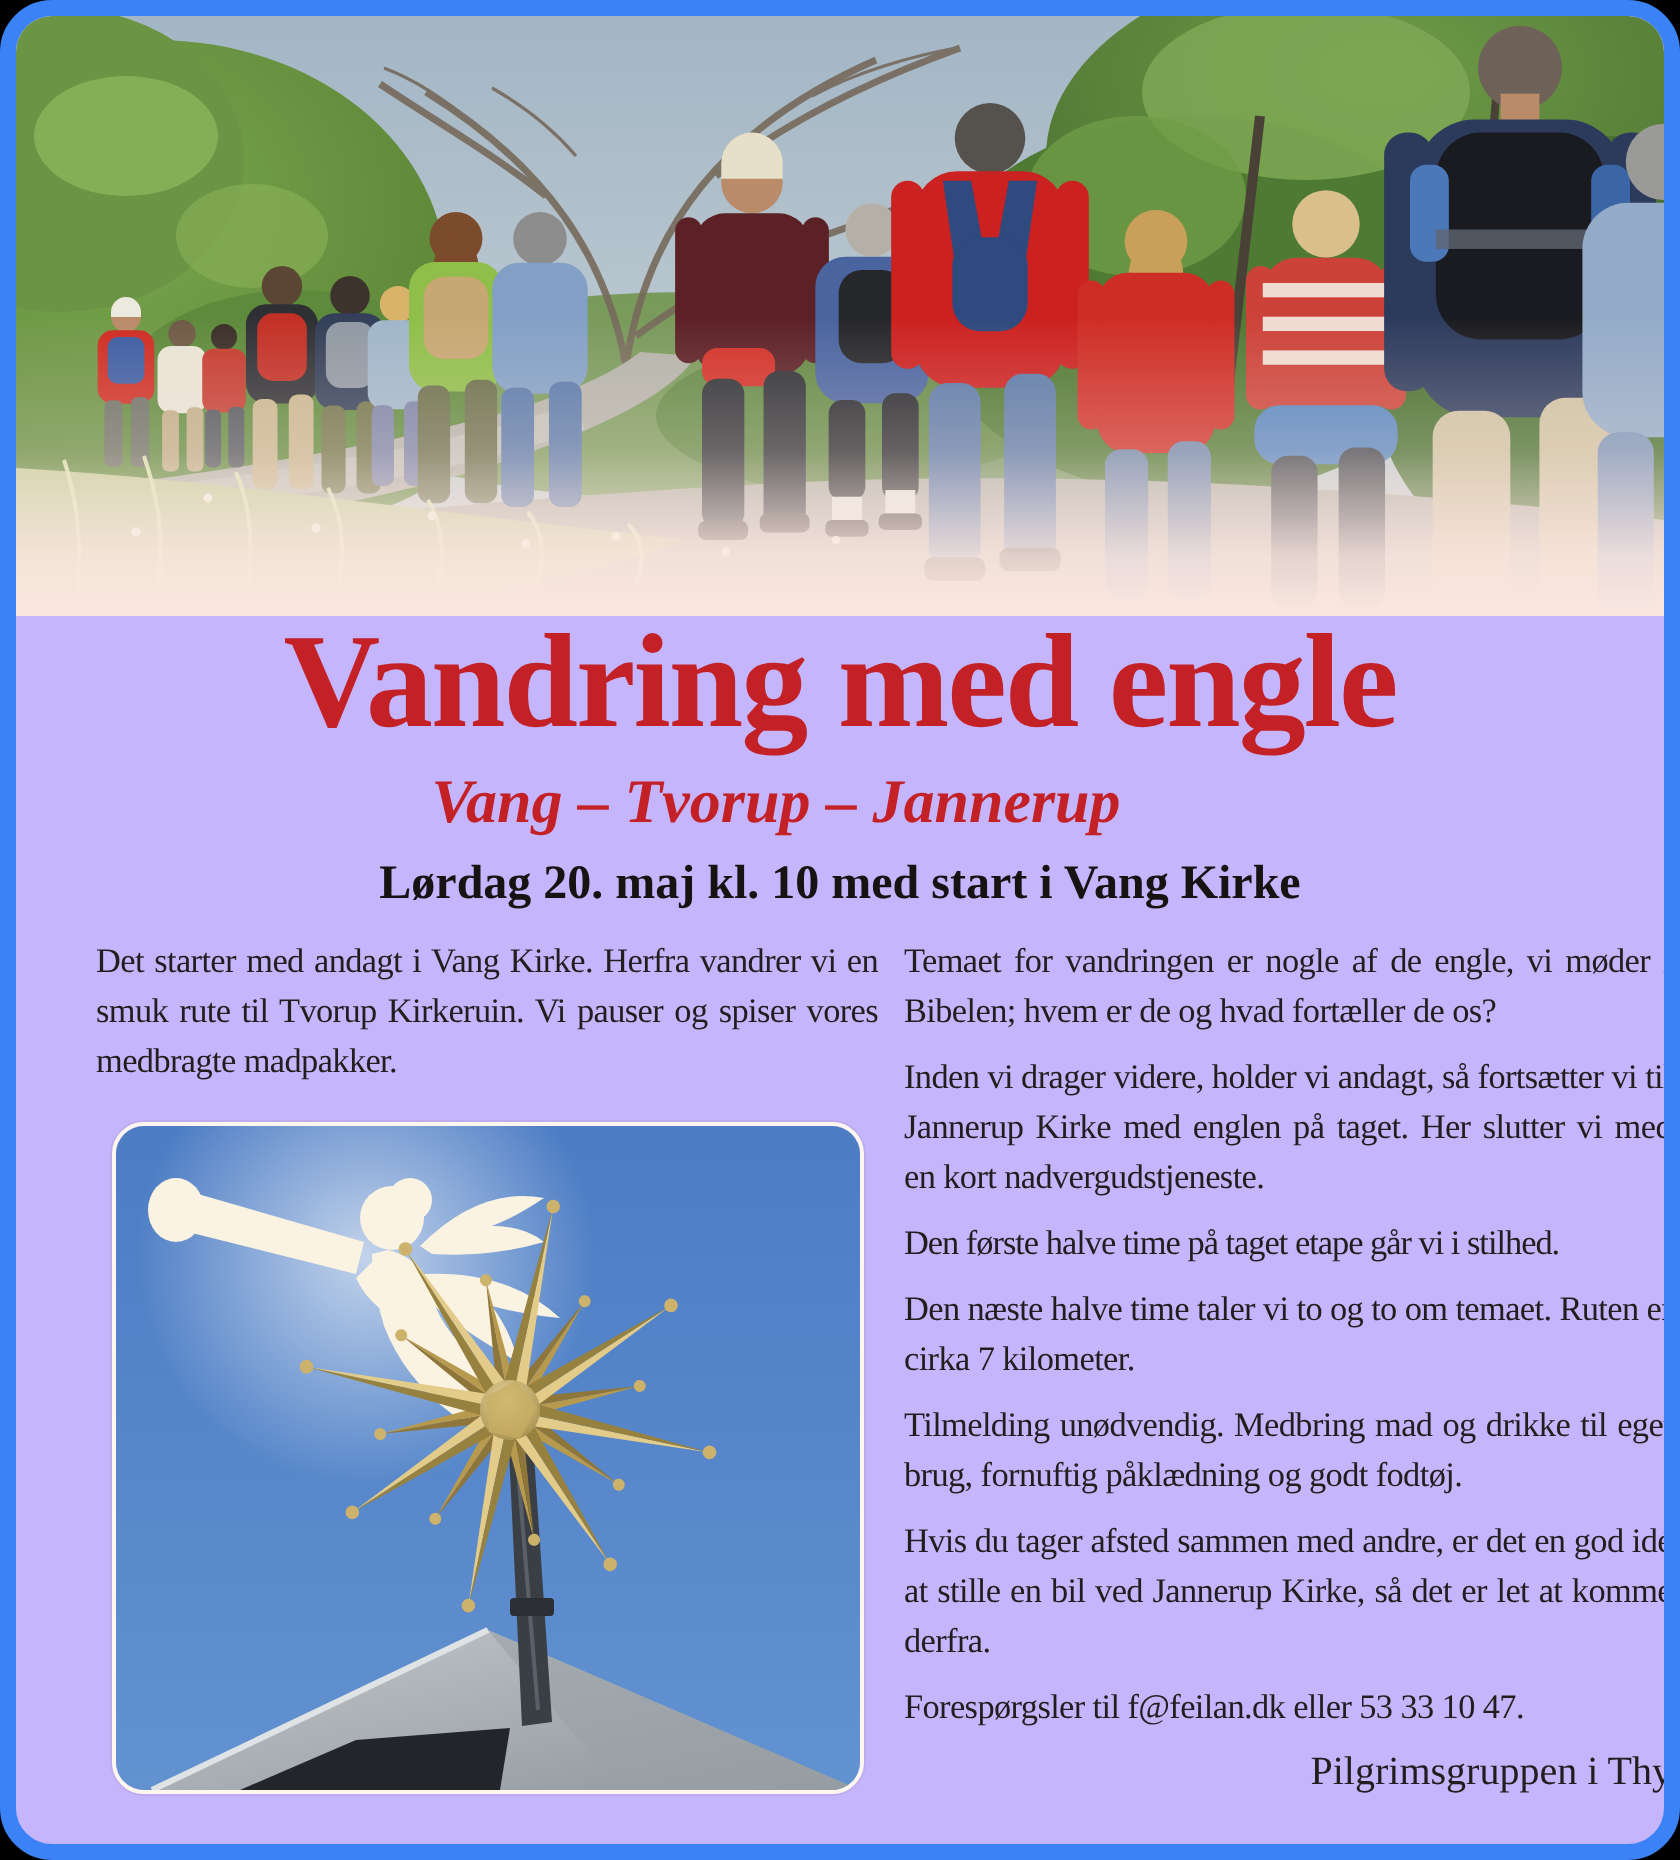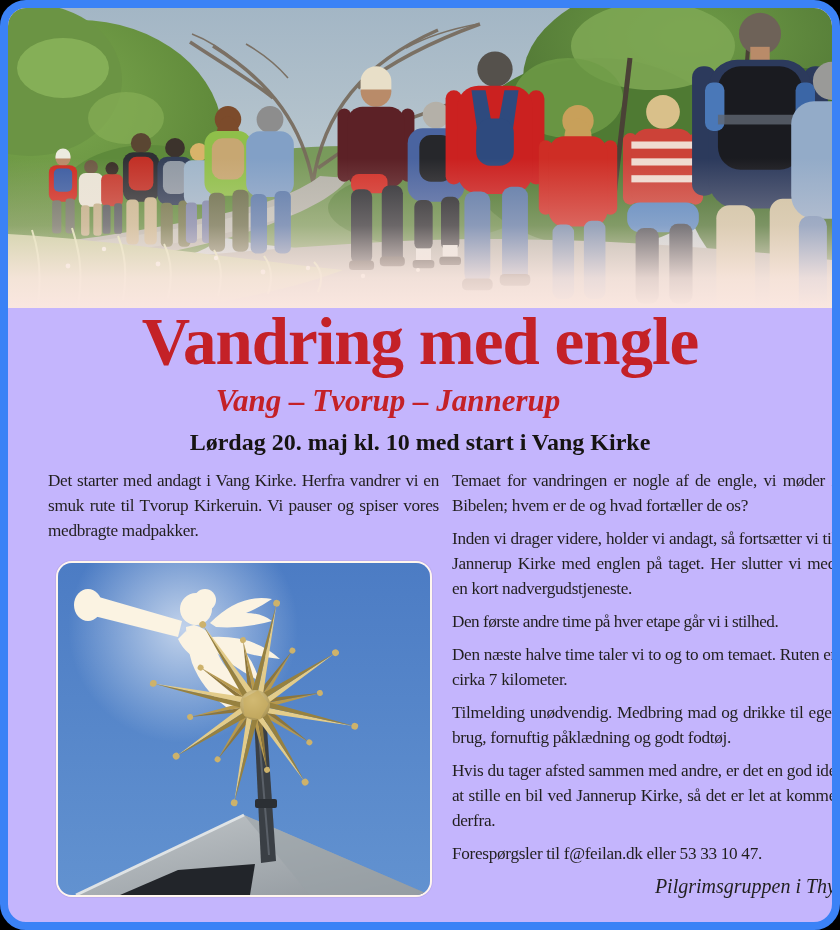--- a/index.html
+++ b/index.html
@@ -21,21 +21,21 @@
   .columns{position:absolute;top:460px;left:4px;width:788px;display:flex;gap:13px;margin-left:36px;}
   .col-left{width:391px;}
   .col-right{width:384px;}
   .body-text{font-size:17.2px;line-height:25px;color:#211f1e;text-align:justify;
              letter-spacing:-0.3px;}
   .body-text p{margin:0 0 8px 0;}
   .body-text p.tight{letter-spacing:-0.5px;}
   .angel-figure{margin:18px auto 0 auto;width:372px;height:332px;border-radius:16px;
                 overflow:hidden;border:2px solid #fff6ee;
                 box-shadow:0 0 0 1px rgba(120,90,80,0.08);}
-  .signature{margin-top:4px;text-align:right;font-style:italic;font-size:20px;
+  .signature{margin-top:4px;text-align:right;font-size:20px;
              color:#211f1e;letter-spacing:0;}
 </style>
 </head>
 <body>
 
 <div class="poster">
 
   <div class="hero">
     <svg width="824" height="300" viewBox="0 0 824 300">
       <defs>
@@ -398,21 +398,21 @@
             <circle cx="0" cy="0" r="15" fill="url(#goldC)"></circle>
             <polygon points="0,-15 13,-4 8,13 -8,13 -13,-4" fill="#c9ae61" opacity="0.7"></polygon>
           </g>
         </svg>
       </div>
     </div>
 
     <div class="col-right body-text">
       <p>Temaet for vandringen er nogle af de engle, vi møder i Bibelen;  hvem er de og hvad fortæller de os?</p>
       <p>Inden vi drager videre, holder vi andagt, så fortsætter vi til Jannerup Kirke med englen på taget. Her slutter vi med en kort nadvergudstjeneste.</p>
-      <p class="tight">Den første andre time på hver etape går vi i stilhed.</p>
+      <p class="tight">Den første halve time på taget etape går vi i stilhed.</p>
       <p>Den næste halve time taler vi to og to om temaet. Ruten er cirka 7 kilometer.</p>
       <p>Tilmelding unødvendig. Medbring mad og drikke til eget brug, fornuftig påklædning og godt fodtøj.</p>
       <p>Hvis du tager afsted sammen med andre, er det en god idé at stille en bil ved Jannerup Kirke, så det er let at komme derfra.</p>
       <p>Forespørgsler til f@feilan.dk eller 53 33 10 47.</p>
       <div class="signature">Pilgrimsgruppen i Thy</div>
     </div>
 
   </div>
 </div>
 

